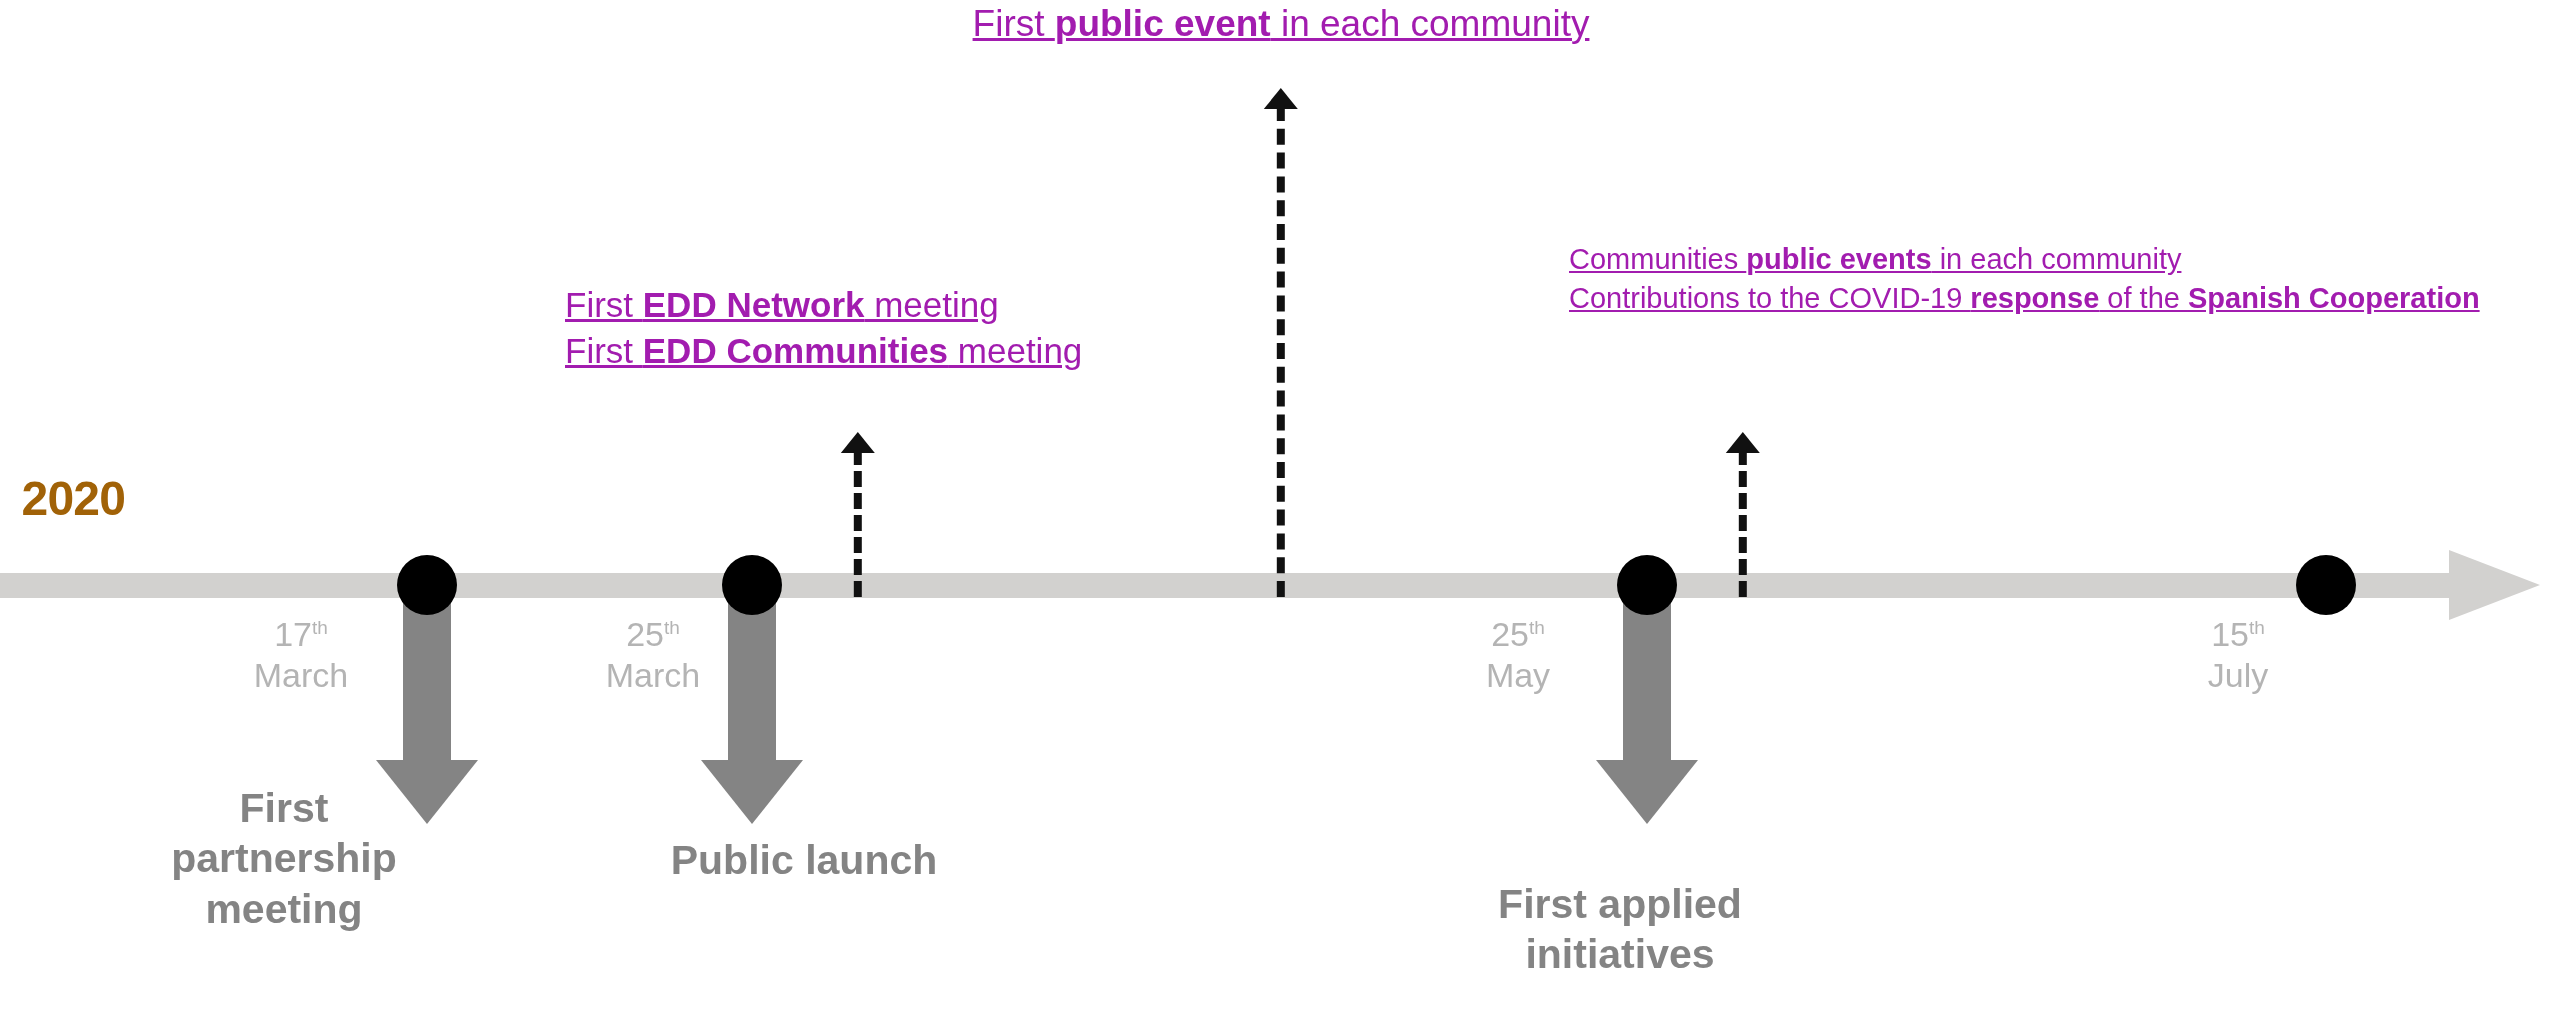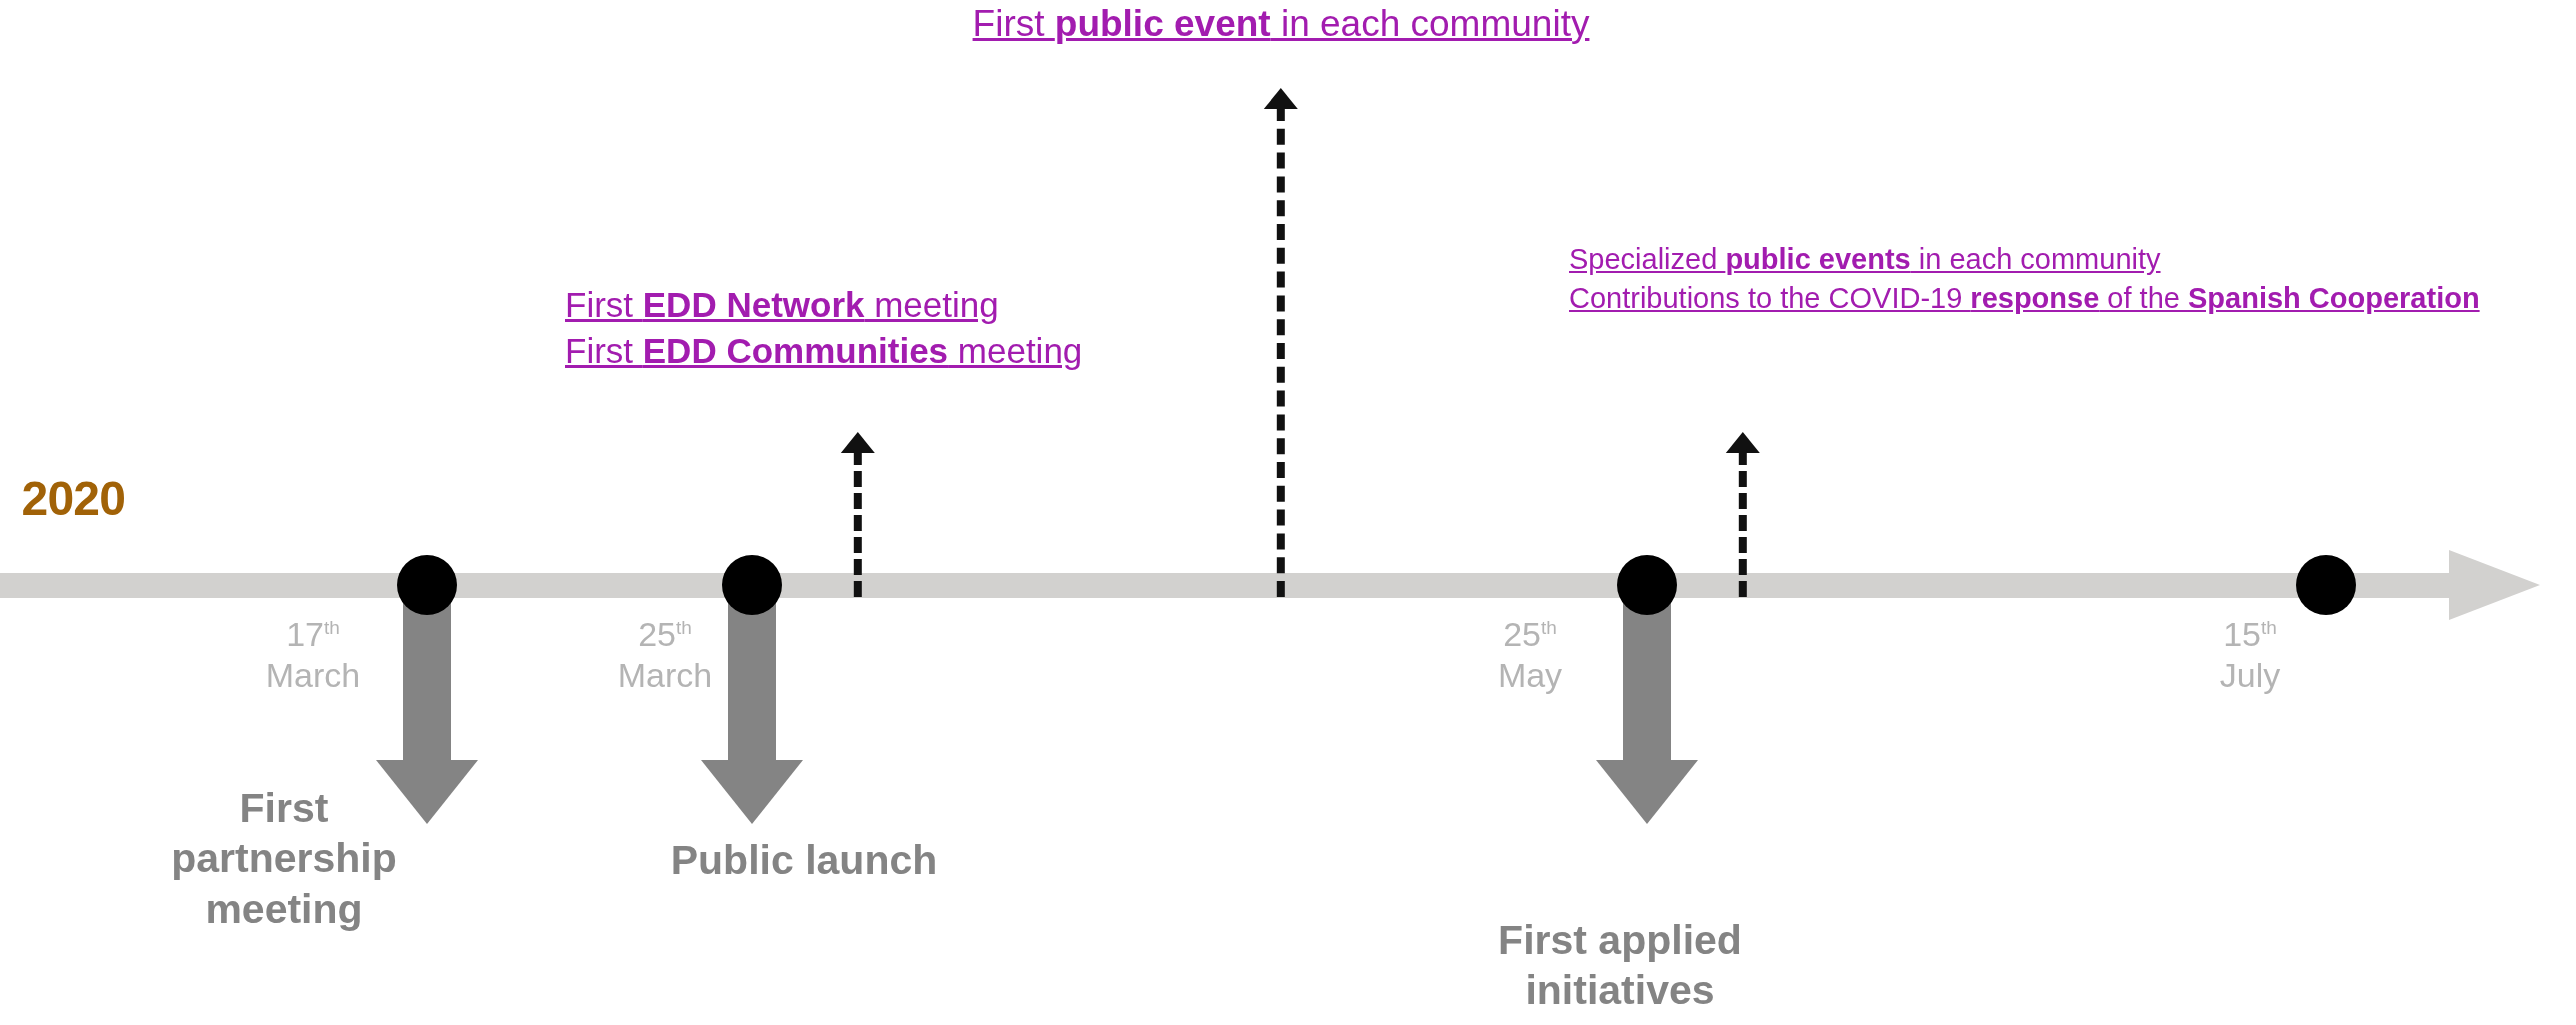--- a/index.html
+++ b/index.html
@@ -82,21 +82,20 @@
 
   
   .date-caption{
     position:absolute;
     color:#b4b4b4;
     font-size:34px;
     line-height:1.22;
     text-align:center;
     transform:translateX(-50%);
     white-space:nowrap;
-    margin-left:12px;
   }
   .date-caption .sup{
     font-size:19px;
     vertical-align:super;
     line-height:0;
   }
   .date-caption .mon{display:block;}
 
   
   .milestone-label{
@@ -168,21 +167,21 @@
     <div>
       <span>First </span><b>EDD Network</b><span> meeting</span>
     </div>
     <div>
       <span>First </span><b>EDD Communities</b><span> meeting</span>
     </div>
   </div>
 
   <div class="annot annot-right" style="left:1569px;top:240px;">
     <div>
-      <span>Specialized </span><b>public events</b><span> in each community</span>
+      <span>Communities </span><b>public events</b><span> in each community</span>
     </div>
     <div>
       <span>Contributions to the COVID-19 </span><b>response</b><span> of the </span><b>Spanish Cooperation</b>
     </div>
   </div>
 
   <div class="dash-line" style="left:858px;top:432px;height:165px;">
     <div class="tip"></div>
     <div class="stem" style="height:148px;"></div>
   </div>
@@ -227,21 +226,21 @@
 
   <div class="down-arrow" style="left:1647px;top:593px;height:232px;">
     <div class="shaft" style="height:167px;"></div>
     <div class="head" style="top:167px;"></div>
   </div>
   <div class="dot" style="left:1647px;"></div>
   <div class="date-caption" style="left:1518px;top:614px;">
     <span>25</span><span class="sup">th</span>
     <span class="mon">May</span>
   </div>
-  <div class="milestone-label" style="left:1620px;top:879px;margin-top:36px;">
+  <div class="milestone-label" style="left:1620px;top:879px;">
     <span style="display:block;">First applied</span>
     <span style="display:block;">initiatives</span>
   </div>
 
   <div class="dot" style="left:2326px;"></div>
   <div class="date-caption" style="left:2238px;top:614px;">
     <span>15</span><span class="sup">th</span>
     <span class="mon">July</span>
   </div>
 

